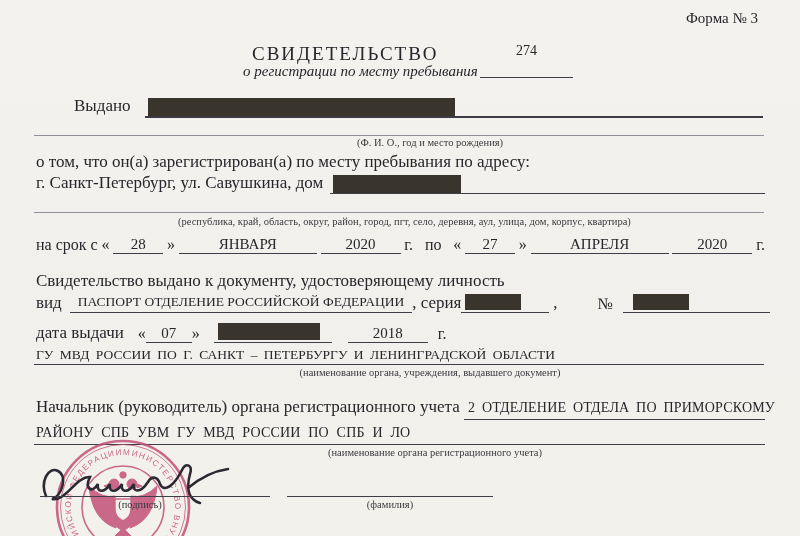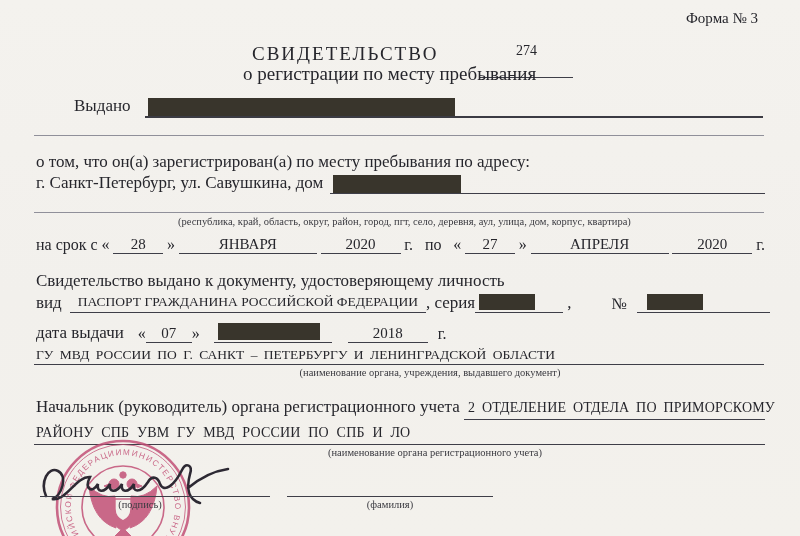--- a/index.html
+++ b/index.html
@@ -23,27 +23,28 @@
 </style>
 </head>
 <body>
 
 <div class="page">
 
   <div class="abs" style="top:10px; right:42px; font-size:15px;">Форма № 3</div>
 
   <div class="abs" style="left:252px; top:43px; font-size:19px; letter-spacing:2px;">СВИДЕТЕЛЬСТВО</div>
   <div class="abs cell" style="left:480px; top:43px; width:93px; padding-bottom:18px; font-size:14px;">274</div>
-  <div class="abs" style="left:243px; top:63px; font-size:19px;">о регистрации по месту пребывания</div>
+  <div class="abs" style="left:243px; top:63px; font-size:15px;font-style:italic;">о регистрации по месту пребывания</div>
 
   <div class="abs t17" style="left:74px; top:96px;">Выдано</div>
   <div class="abs redact" style="left:148px; top:98px; width:307px; height:19px;"></div>
   <div class="abs" style="left:145px; top:97px; width:618px; height:19px; border-bottom:2px solid #3b3b43;"></div>
 
   <div class="abs fline" style="left:34px; top:120px; width:730px; height:15px;"></div>
+  <div class="abs cap" style="left:300px; top:137px; width:260px;">(Ф. И. О., год и место рождения)</div>
 
   <div class="abs t17 nowrap" style="left:36px; top:152px;">о том, что он(а) зарегистрирован(а) по месту пребывания по адресу:</div>
   <div class="abs t17 nowrap" style="left:36px; top:173px;">г. Санкт-Петербург, ул. Савушкина, дом</div>
   <div class="abs redact" style="left:333px; top:175px; width:128px; height:18px;"></div>
   <div class="abs uline" style="left:330px; top:175px; width:435px; height:18px;"></div>
 
   <div class="abs fline" style="left:34px; top:198px; width:730px; height:14px;"></div>
   <div class="abs cap" style="left:178px; top:216px; width:448px;">(республика, край, область, округ, район, город, пгт, село, деревня, аул, улица, дом, корпус, квартира)</div>
 
   <div class="abs flexrow" style="left:36px; top:236px; width:729px; justify-content:space-between;">
@@ -60,21 +61,21 @@
     <span class="t16">»</span>
     <span class="cell" style="width:138px;">АПРЕЛЯ</span>
     <span class="cell" style="width:80px;">2020</span>
     <span class="t16">г.</span>
   </div>
 
   <div class="abs t17 nowrap" style="left:36px; top:271px;">Свидетельство выдано к документу, удостоверяющему личность</div>
 
   <div class="abs flexrow" style="left:36px; top:293px; width:734px;">
     <span class="t17" style="margin-right:8px;">вид</span>
-    <span class="cell nowrap" style="font-size:13.5px; padding:0 8px 2px 8px;">ПАСПОРТ ГРАЖДАНИНА РОССИЙСКОЙ ФЕДЕРАЦИИ</span>
+    <span class="cell nowrap" style="font-size:13.5px; padding:0 8px 2px 8px;">ПАСПОРТ ОТДЕЛЕНИЕ РОССИЙСКОЙ ФЕДЕРАЦИИ</span>
     <span class="t17 nowrap">, серия</span>
     <span class="cell" style="width:88px; height:19px; position:relative;">
       <span class="redact" style="position:absolute; left:4px; bottom:2px; width:56px; height:16px;"></span>
     </span>
     <span class="t17" style="margin:0 4px;">,</span>
     <span class="t16" style="margin:0 10px 0 36px;">№</span>
     <span class="cell" style="flex:1; height:19px; position:relative;">
       <span class="redact" style="position:absolute; left:10px; bottom:2px; width:56px; height:16px;"></span>
     </span>
   </div>

